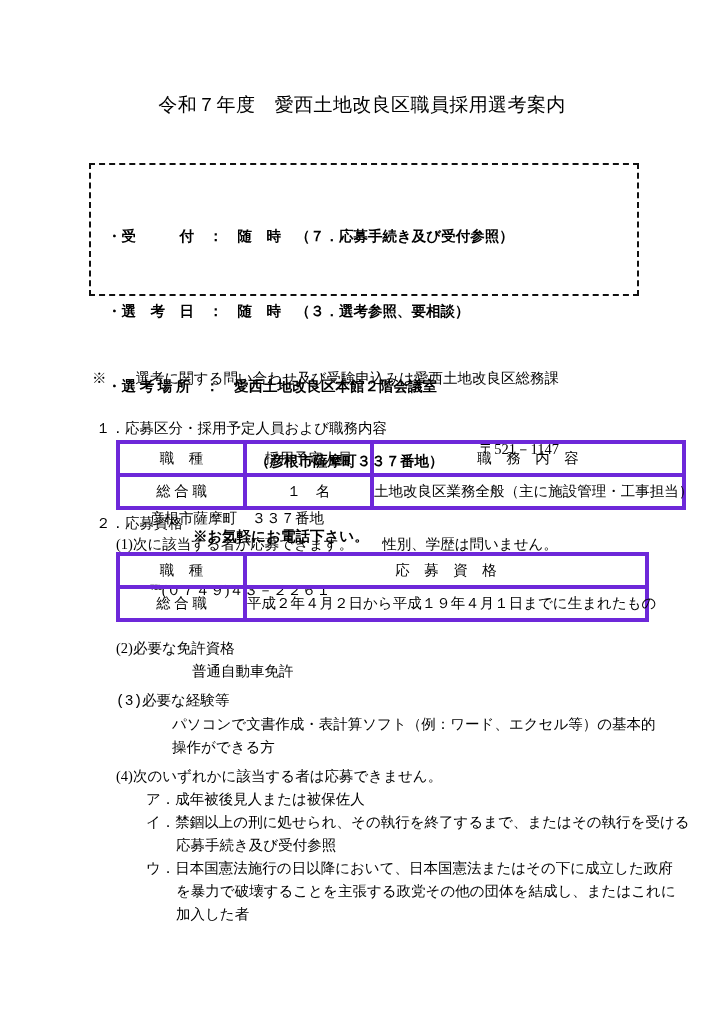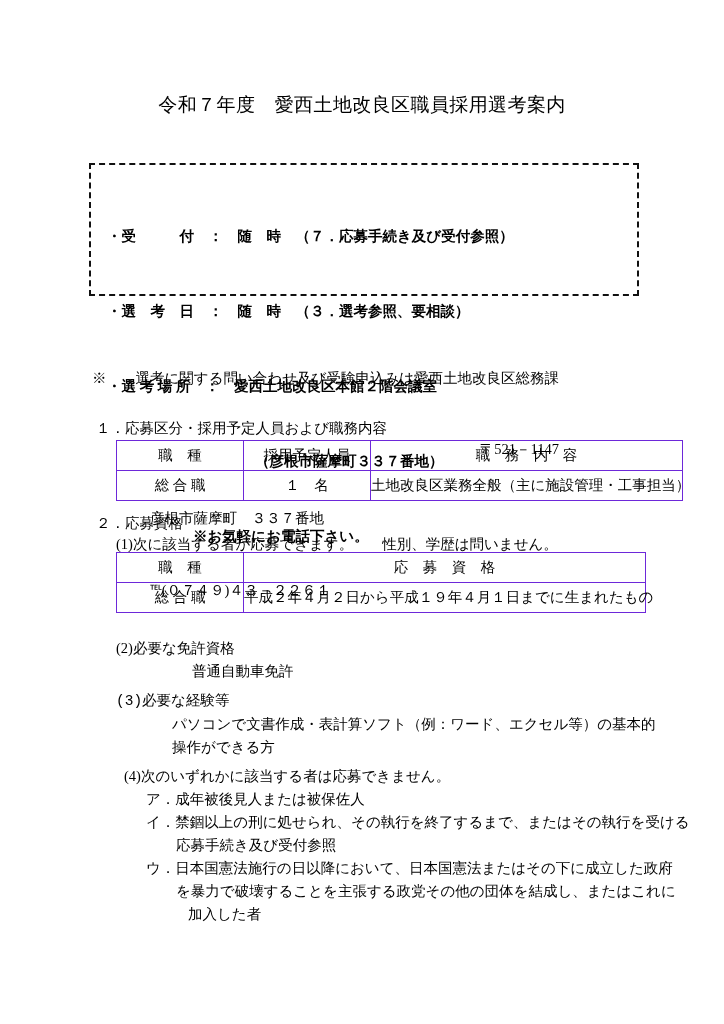--- a/index.html
+++ b/index.html
@@ -92,21 +92,21 @@
 
   
   table.doc-table {
     position: absolute;
     border-collapse: collapse;
     font-size: 14.5px;
     table-layout: fixed;
   }
   table.doc-table td,
   table.doc-table th {
-    border: 1px solid #6d28d9;
+    border: 4px solid #6d28d9;
     font-weight: normal;
     padding: 0;
     height: 29px;
     vertical-align: middle;
     white-space: pre;
   }
   .c-center { text-align: center; }
   .c-left-pad { text-align: left; padding-left: 10px; }
 
   #table-job {
@@ -191,24 +191,24 @@
     </tbody>
   </table>
 
   <div class="para" style="left:116px; top:637px;">(2)必要な免許資格</div>
   <div class="para" style="left:172px; top:660px;margin-left:20px;">普通自動車免許</div>
 
   <div class="para" style="left:116px; top:690px;font-family:Liberation Mono, monospace;">(3)必要な経験等</div>
   <div class="para" style="left:172px; top:713px;">パソコンで文書作成・表計算ソフト（例：ワード、エクセル等）の基本的</div>
   <div class="para" style="left:172px; top:736px;">操作ができる方</div>
 
-  <div class="para" style="left:116px; top:765px;margin-left:8px;">(4)次のいずれかに該当する者は応募できません。</div>
+  <div class="para" style="left:116px; top:765px;">(4)次のいずれかに該当する者は応募できません。</div>
 
   <div class="para" style="left:146px; top:788px;"><span>ア．</span><span>成年被後見人または被保佐人</span></div>
 
   <div class="para" style="left:146px; top:811px;"><span>イ．</span><span>禁錮以上の刑に処せられ、その執行を終了するまで、またはその執行を受ける</span></div>
   <div class="para" style="left:176px; top:834px;">応募手続き及び受付参照</div>
 
   <div class="para" style="left:146px; top:857px;"><span>ウ．</span><span>日本国憲法施行の日以降において、日本国憲法またはその下に成立した政府</span></div>
   <div class="para" style="left:176px; top:880px;">を暴力で破壊することを主張する政党その他の団体を結成し、またはこれに</div>
-  <div class="para" style="left:176px; top:903px;margin-left:12px;">加入した者</div>
+  <div class="para" style="left:176px; top:903px;">加入した者</div>
 
 </div>
 
 </body></html>

